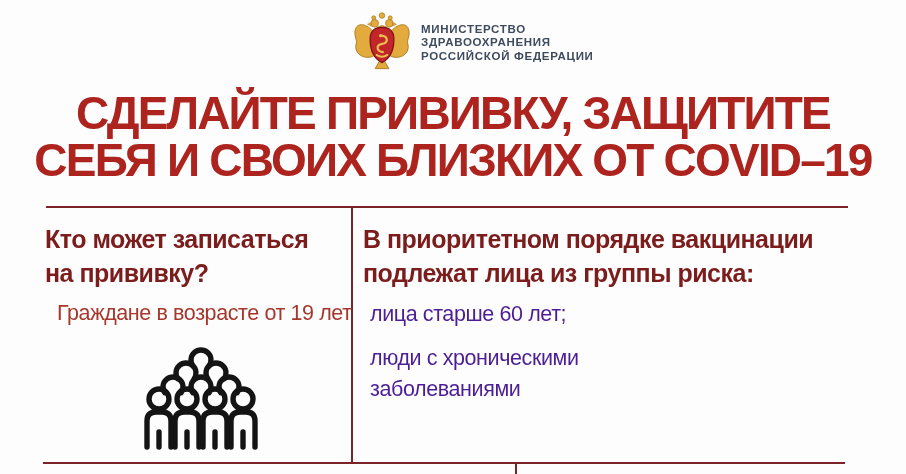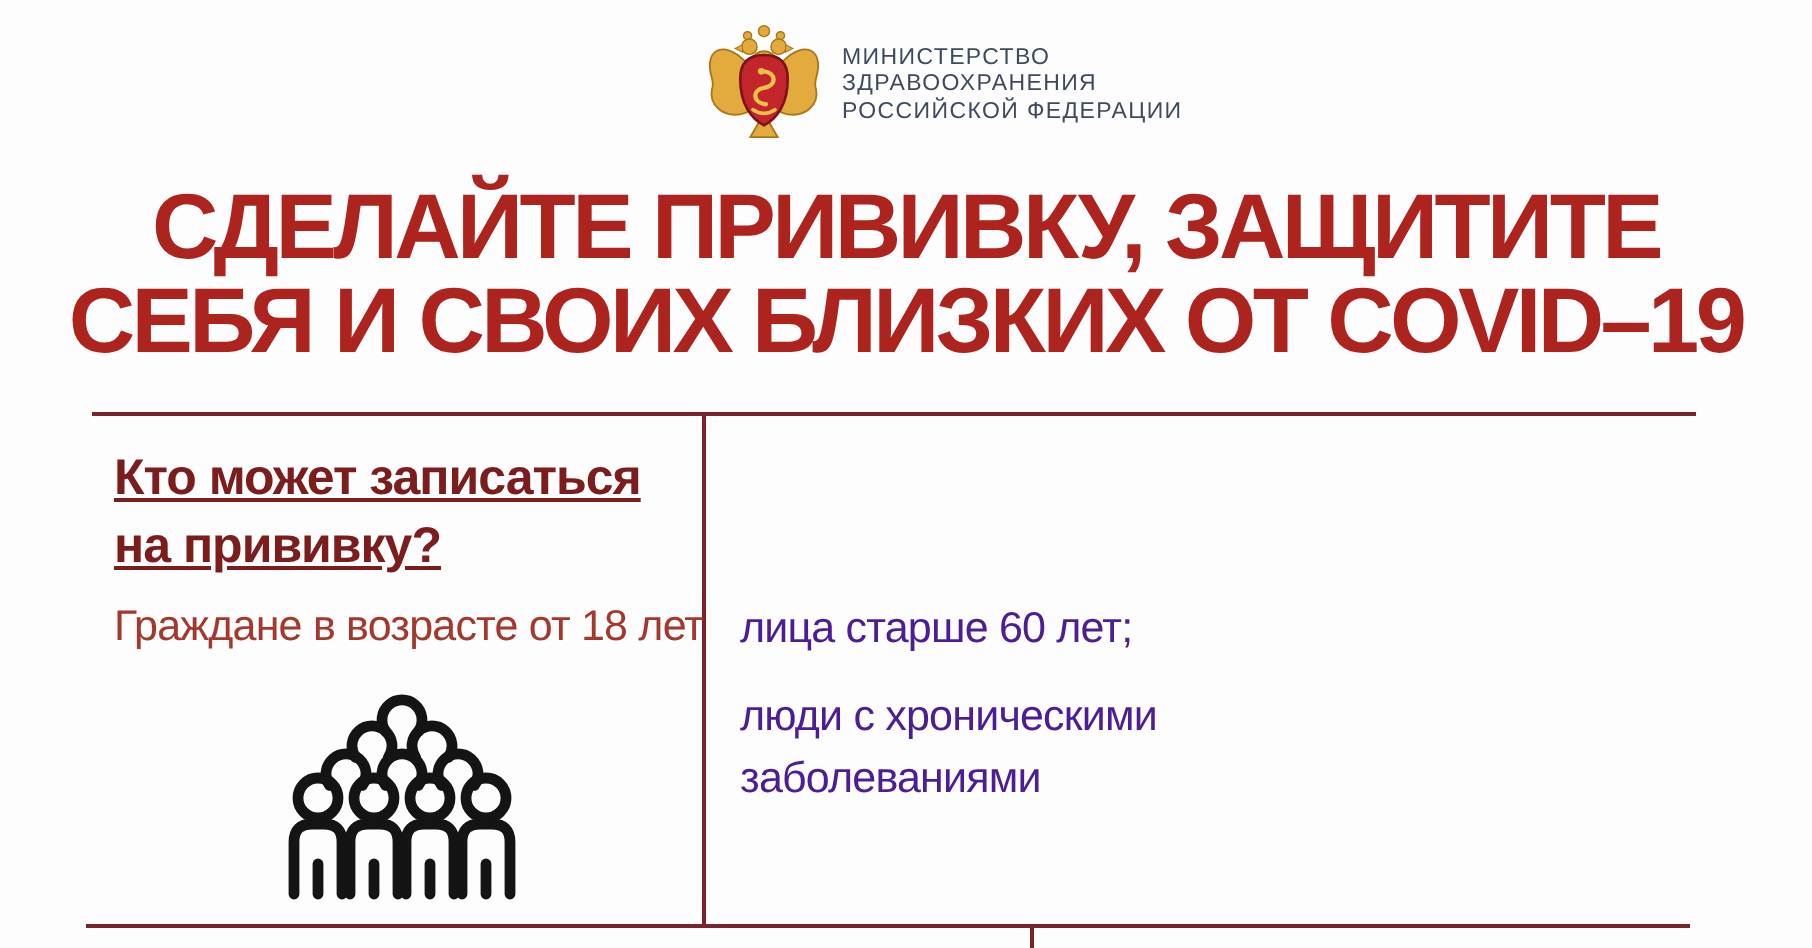--- a/index.html
+++ b/index.html
@@ -15,21 +15,21 @@
     background: #fdfdfd;
   }
 
   
   .ministry {
     position: absolute; top: 10px; left: 350px;
     display: flex; align-items: center; gap: 7px;
   }
   .ministry-text {
     white-space: pre-line;
-    font-weight: normal;
+    font-weight: bold;
     font-size: 11.5px;
     line-height: 13.5px;
     letter-spacing: 0.7px;
     color: #3d4b5e;
   }
 
   
   .title {
     position: absolute; top: 90px; left: 0;
     width: 906px;
@@ -54,21 +54,21 @@
   .col-heading {
     position: absolute;
     margin: 0;
     white-space: pre-line;
     font-size: 25px;
     line-height: 34px;
     font-weight: bold;
     letter-spacing: -0.5px;
     color: #7b1d1c;
   }
-  .left-heading  { left: 57px;  top: 222px; width: 290px; text-decoration: underline; }
+  .left-heading  { left: 45px;  top: 222px; width: 290px; }
   .right-heading { left: 363px; top: 222px; width: 500px; }
 
   .left-body {
     position: absolute; left: 57px; top: 301px;
     font-size: 21.5px;
     letter-spacing: -0.4px;
     color: #a5382d;
   }
 
   .crowd-icon-wrap {
@@ -129,21 +129,21 @@
 СЕБЯ И СВОИХ БЛИЗКИХ ОТ COVID–19</h1>
 
   <div class="rule rule-top"></div>
   <div class="rule rule-vertical"></div>
   <div class="rule rule-bottom"></div>
   <div class="rule rule-stub"></div>
 
   <h2 class="col-heading left-heading">Кто может записаться
 на прививку?</h2>
 
-  <div class="left-body">Граждане в возрасте от 18 лет</div>
+  <div class="left-body">Граждане в возрасте от 19 лет</div>
 
   <div class="crowd-icon-wrap">
     <svg width="118" height="104" viewBox="0 0 118 104" fill="none" stroke="#141414" stroke-width="5.4" stroke-linecap="round" stroke-linejoin="round" aria-hidden="true">
 
       <path d="M50.8 19.7 A 10 10 0 1 1 67.2 19.7"></path>
 
       <path d="M35.8 32.7 A 10 10 0 1 1 52.2 32.7"></path>
       <path d="M65.8 32.7 A 10 10 0 1 1 82.2 32.7"></path>
 
       <path d="M22.8 46.7 A 10 10 0 1 1 39.2 46.7"></path>
@@ -158,20 +158,22 @@
       <path d="M17 101 L17 86"></path>
       <path d="M33 101 L33 75 Q33 66 42 66 L48 66 Q57 66 57 75 L57 101"></path>
       <path d="M45 101 L45 86"></path>
       <path d="M61 101 L61 75 Q61 66 70 66 L76 66 Q85 66 85 75 L85 101"></path>
       <path d="M73 101 L73 86"></path>
       <path d="M89 101 L89 75 Q89 66 98 66 L104 66 Q113 66 113 75 L113 101"></path>
       <path d="M101 101 L101 86"></path>
     </svg>
   </div>
 
+  <h2 class="col-heading right-heading">В приоритетном порядке вакцинации
+ подлежат лица из группы риска:</h2>
 
   <div class="risk-list">
     <div class="risk-item">лица старше 60 лет;</div>
     <div class="risk-item">люди с хроническими
 заболеваниями</div>
   </div>
 
 </div>
 
 </body></html>

